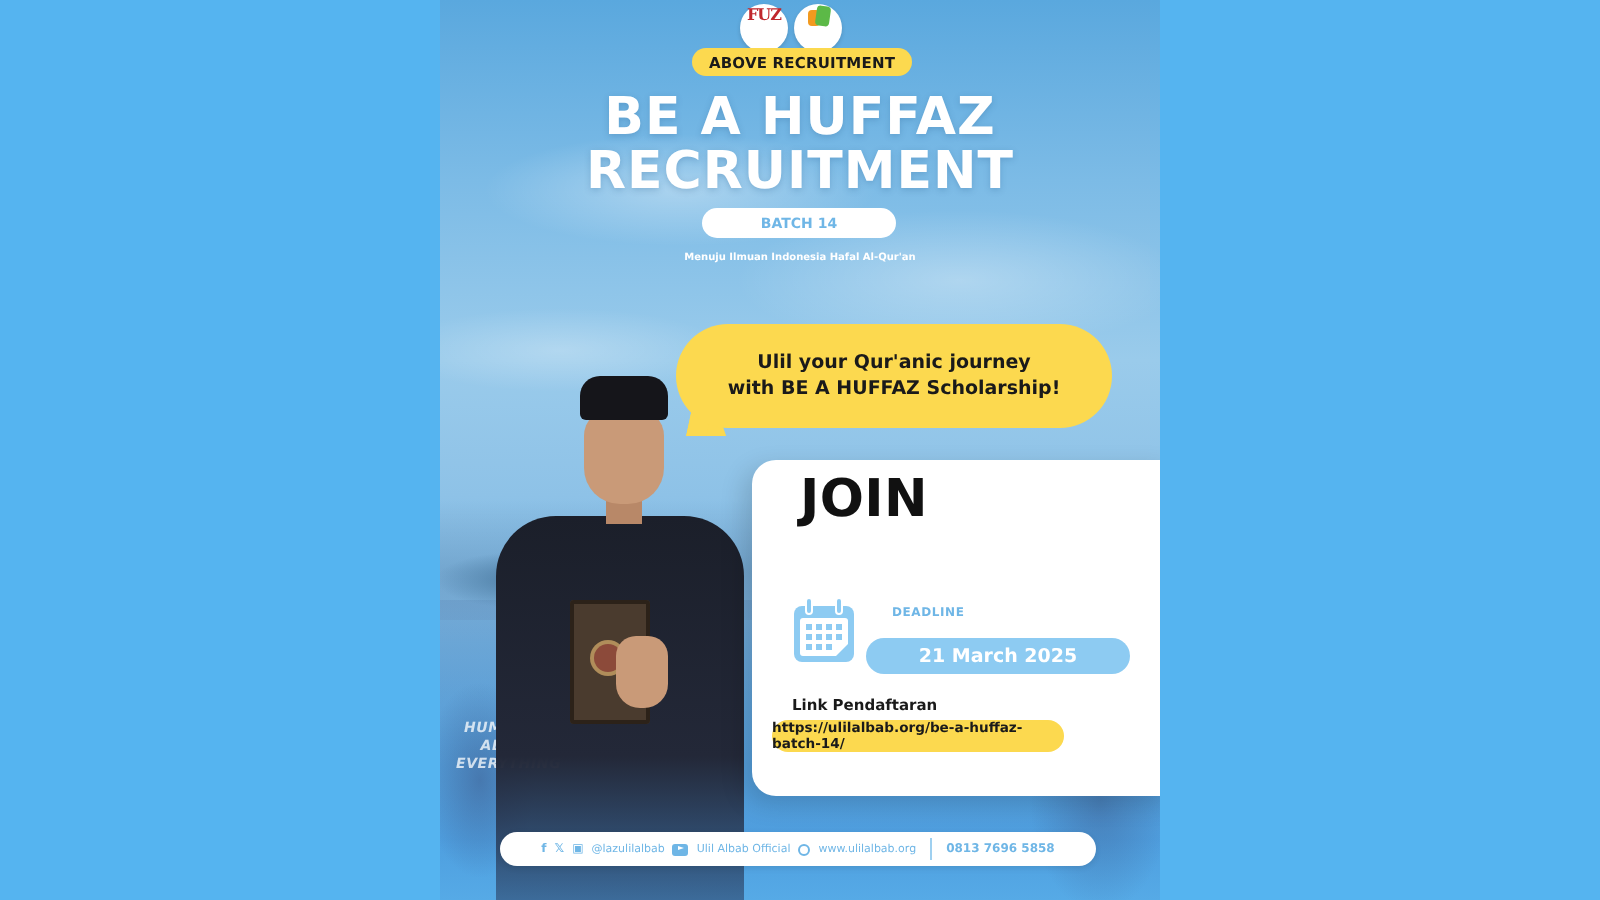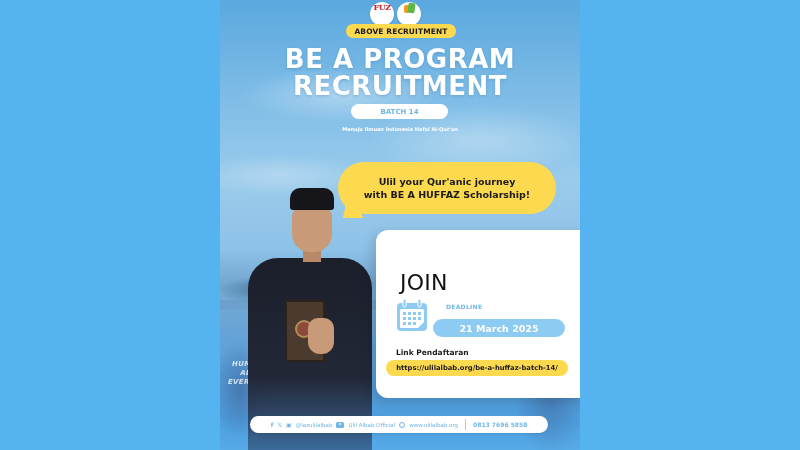--- a/index.html
+++ b/index.html
@@ -161,24 +161,23 @@
     
     .card {
       position: absolute; left: 156px; top: 230px;
       width: 212px; height: 168px;
       background: #fff;
       border-radius: 12px 0 0 12px;
       box-shadow: -4px 4px 12px rgba(0,0,0,0.15);
     }
     .join-title {
       position: absolute; left: 24px; top: 8px;
-      font-family: "DejaVu Sans", sans-serif; font-weight: normal;
-      font-size: 22px; line-height: 25px; color: #111;
+      font-family: "DejaVu Sans", sans-serif; font-weight: bold;
+      font-size: 26px; line-height: 25px; color: #111;
       letter-spacing: 0.2px;
-      margin-top: 32px;
     }
     .cal-icon {
       position: absolute; left: 20px; top: 68px;
       width: 32px; height: 34px;
     }
     .deadline-label {
       position: absolute; left: 70px; top: 73px;
       font-family: "DejaVu Sans", sans-serif; font-weight: bold;
       font-size: 6px; color: #6fb6e6; letter-spacing: 0.3px;
     }
@@ -191,21 +190,21 @@
       font-size: 9.5px;
       display: flex; align-items: center; justify-content: center;
     }
     .link-label {
       position: absolute; left: 20px; top: 118px;
       font-family: "DejaVu Sans", sans-serif; font-weight: bold;
       font-size: 7.5px; color: #1a1a1a;
     }
     .link-pill {
       position: absolute; left: 10px; top: 130px;
-      width: 182px; height: 16px;
+      width: 146px; height: 16px;
       background: #fcd94f; border-radius: 8px;
       font-family: "DejaVu Sans", sans-serif; font-weight: bold;
       font-size: 6.8px; color: #1a1a1a;
       display: flex; align-items: center; justify-content: center;
     }
     
     .footer {
       position: absolute; left: 30px; top: 416px;
       width: 298px; height: 17px;
       background: #fff; border-radius: 9px;
@@ -248,21 +247,21 @@
       <span class="logo-fuz-text">FUZ</span>
     </div>
     <div class="logo logo-ua">
       <span class="fig"></span>
     </div>
   </div>
 
   <div class="recruit-pill">ABOVE RECRUITMENT</div>
 
   <div class="title">
-    <div>BE A PROGRAM</div>
+    <div>BE A HUFFAZ</div>
     <div>RECRUITMENT</div>
   </div>
 
   <div class="batch-pill">BATCH 14</div>
   <div class="tagline">Menuju Ilmuan Indonesia Hafal Al-Qur'an</div>
 
   <div class="person">
     <div class="shirt"></div>
     <div class="neck"></div>
     <div class="face"></div>

